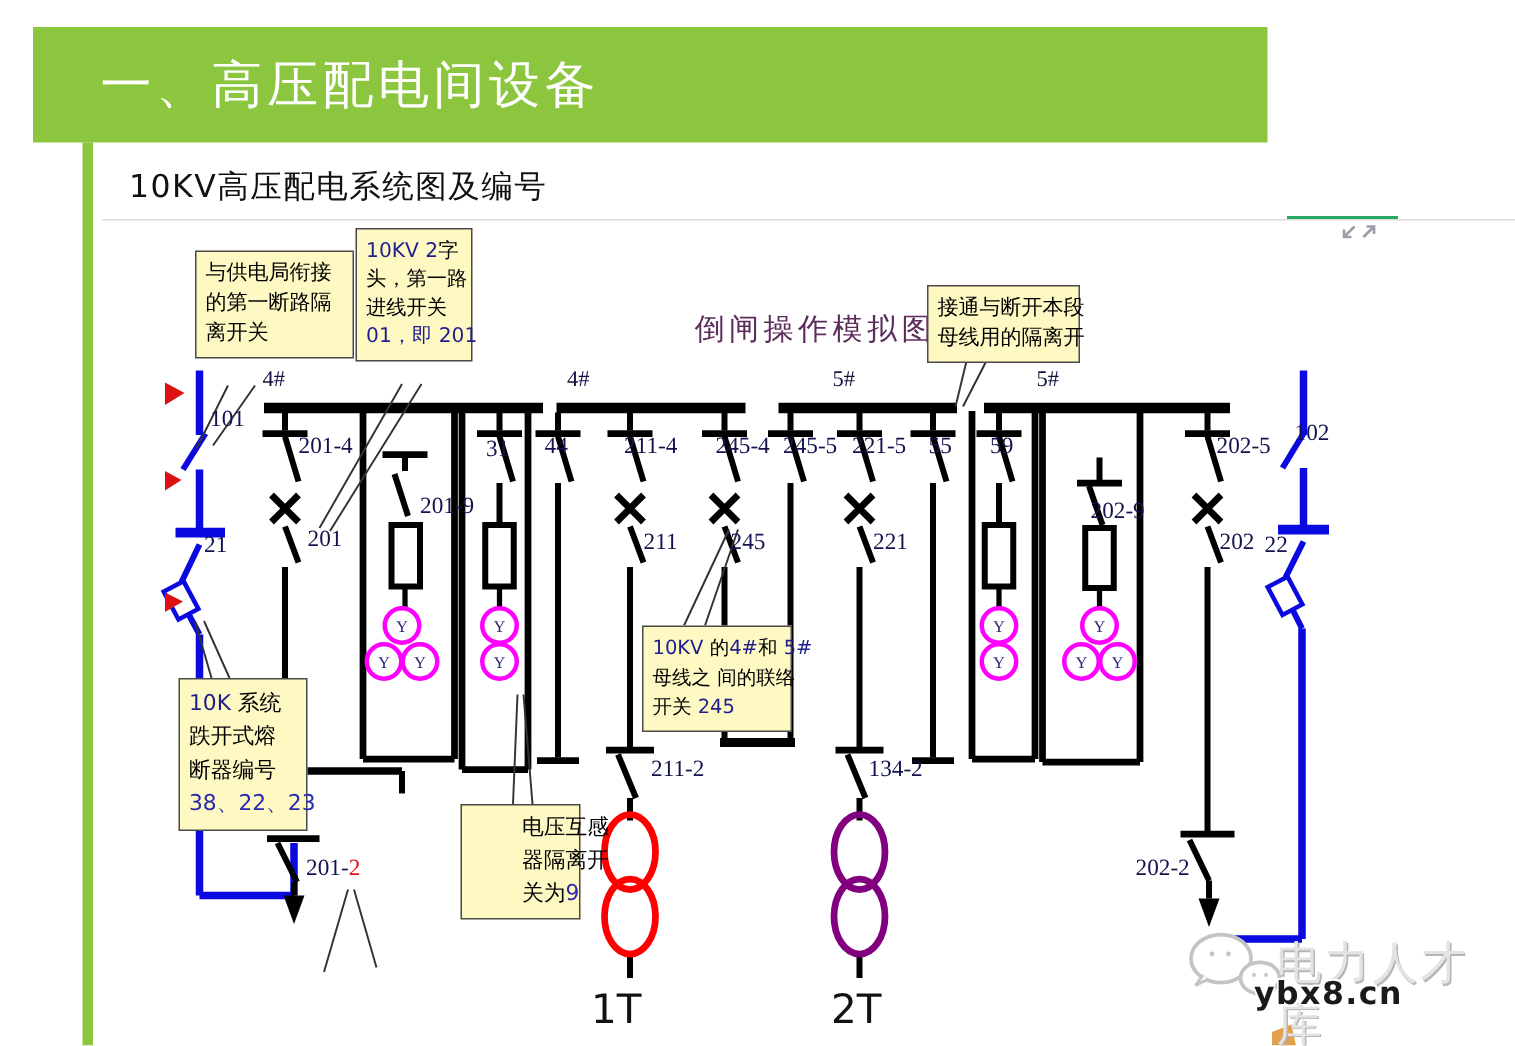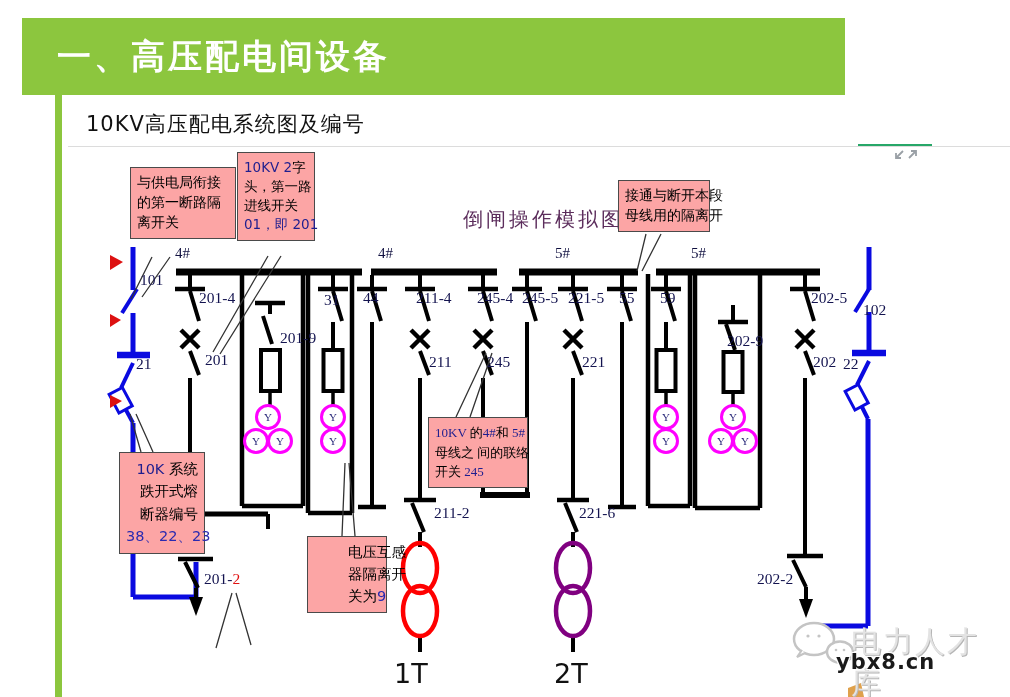--- a/index.html
+++ b/index.html
@@ -2,41 +2,41 @@
 <html><head>
 <meta charset="utf-8">
 <style>
   html,body{margin:0;padding:0;}
   body{width:1010px;height:697px;position:relative;background:#fff;overflow:hidden;
        font-family:"DejaVu Sans",sans-serif;}
   .abs{position:absolute;}
   
   #banner{left:22px;top:18px;width:823px;height:77px;background:#8CC63E;
           display:flex;align-items:center;z-index:3;}
-  #banner span{color:#fff;font-weight:bold;font-size:34px;letter-spacing:3px;padding-left:35px;}
+  #banner span{color:#fff;font-weight:normal;font-size:34px;letter-spacing:3px;padding-left:45px;}
   #side-bar{left:55px;top:95px;width:7px;height:602px;background:#8CC63E;z-index:3;}
   #subtitle{left:86px;top:110px;font-size:21px;color:#111;z-index:3;letter-spacing:1px;}
   #divider{left:68px;top:146px;width:942px;height:1px;background:#dcdcdc;z-index:2;}
   #green-seg{left:858px;top:144px;width:74px;height:2px;background:#27a768;z-index:3;}
   #expand{left:891px;top:147px;width:30px;height:18px;z-index:3;cursor:pointer;}
   
   #dg{left:0;top:0;width:1010px;height:697px;z-index:1;}
   
   .lbl{position:absolute;font-family:"Liberation Serif","DejaVu Serif",serif;
        font-size:15.5px;color:#13134f;z-index:4;white-space:nowrap;line-height:1;}
   .lbl .red{color:#e01010;}
   .buslbl{position:absolute;font-family:"Liberation Serif","DejaVu Serif",serif;
        font-size:15px;color:#101040;z-index:4;line-height:1;}
   #dg-title{left:463px;top:206px;font-size:20px;letter-spacing:3px;color:#5c2d5c;z-index:4;}
   .tlabel{position:absolute;font-size:27px;color:#111;z-index:4;line-height:1;}
   
-  .callout{position:absolute;background:#fca5a5;border:1.6px solid #4a4a4a;z-index:5;
+  .callout{position:absolute;background:#fef9c3;border:1.6px solid #4a4a4a;z-index:5;
            padding:5px 6px;font-size:14px;line-height:1.42;color:#000;box-sizing:border-box;}
   .callout div{white-space:nowrap;}
-  #c2{font-size:13.5px;} #c4{font-size:13px;line-height:1.5;font-family:Liberation Serif, serif;} #c5{font-size:14.5px;line-height:1.55;text-align:right;}
+  #c2{font-size:13.5px;} #c4{font-size:13px;line-height:1.5;} #c5{font-size:14.5px;line-height:1.55;}
   #c6{font-size:14.5px;line-height:1.5;padding-left:40px;}
   
   #wm-brand{left:851px;top:622px;font-size:30px;letter-spacing:2px;color:#e3e3e3;
             text-shadow:1px 1px 0 #b5b5b5;z-index:2;}
   #wm-site{left:836px;top:650px;font-size:21px;font-weight:bold;color:#1a1a1a;z-index:3;
            letter-spacing:1px;text-shadow:-1px -1px 0 #fff,1px -1px 0 #fff,-1px 1px 0 #fff,1px 1px 0 #fff;}
 </style>
 </head>
 <body>
 
@@ -234,40 +234,40 @@
 <span class="lbl" style="left:568px;top:290px">221-5</span>
 <span class="lbl" style="left:619px;top:290px">55</span>
 <span class="lbl" style="left:660px;top:290px">59</span>
 <span class="lbl" style="left:429px;top:354px">211</span>
 <span class="lbl" style="left:487px;top:354px">245</span>
 <span class="lbl" style="left:582px;top:354px">221</span>
 <span class="lbl" style="left:727px;top:333px">202-9</span>
 <span class="lbl" style="left:811px;top:290px">202-5</span>
 <span class="lbl" style="left:813px;top:354px">202</span>
 <span class="lbl" style="left:843px;top:356px">22</span>
-<span class="lbl" style="left:863px;top:302px">102</span>
+<span class="lbl" style="left:863px;top:281px">102</span>
 <span class="lbl" style="left:434px;top:505px">211-2</span>
-<span class="lbl" style="left:579px;top:505px">221-6</span>
+<span class="lbl" style="left:579px;top:505px">134-2</span>
 <span class="lbl" style="left:204px;top:571px"><span>201-</span><span class="red">2</span></span>
 <span class="lbl" style="left:757px;top:571px">202-2</span>
 <span class="tlabel" style="left:394px;top:660px">1T</span>
 <span class="tlabel" style="left:554px;top:660px">2T</span>
 
 <div class="callout" id="c1" style="left:130px;top:167px;width:106px">
     <div><span>与供电局衔接</span></div>
     <div><span>的第一断路隔</span></div>
     <div><span>离开关</span></div>
   </div>
 <div class="callout" id="c2" style="left:237px;top:152px;width:78px">
     <div><span style="color: rgb(30, 30, 143);">10KV 2</span><span>字</span></div>
     <div><span>头，第一路</span></div>
     <div><span>进线开关</span></div>
     <div><span style="color: rgb(30, 30, 143);">01，即 201</span></div>
   </div>
-<div class="callout" id="c3" style="left:618px;top:180px;width:92px">
+<div class="callout" id="c3" style="left:618px;top:190px;width:102px">
     <div><span>接通与断开本段</span></div>
     <div><span>母线用的隔离开</span></div>
   </div>
 <div class="callout" id="c4" style="left:428px;top:417px;width:100px">
     <div><span style="color: rgb(30, 30, 143);">10KV</span><span> 的</span><span style="color: rgb(30, 30, 143);">4#</span><span>和 </span><span style="color: rgb(30, 30, 143);">5#</span></div>
     <div><span>母线之 间的联络</span></div>
     <div><span>开关 </span><span style="color: rgb(30, 30, 143);">245</span></div>
   </div>
 <div class="callout" id="c5" style="left:119px;top:452px;width:86px">
     <div><span style="color: rgb(30, 30, 143);">10K</span><span> 系统</span></div>

